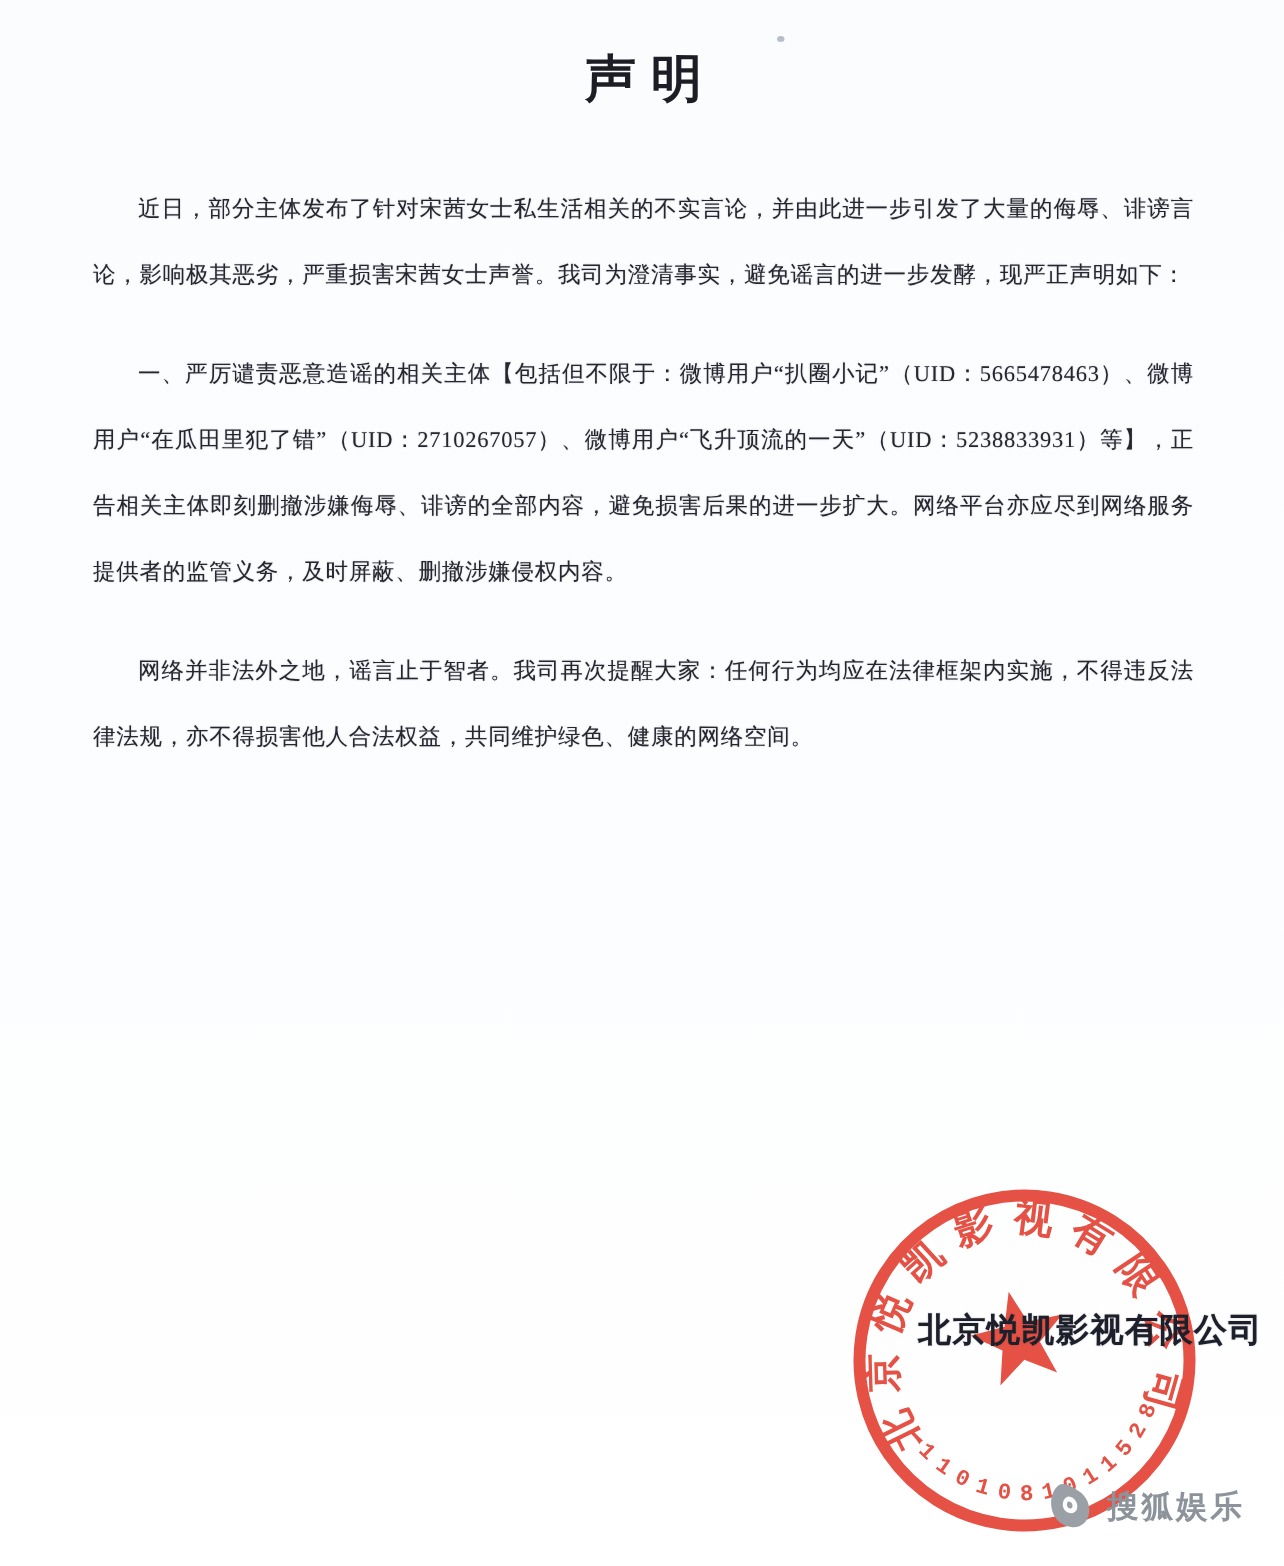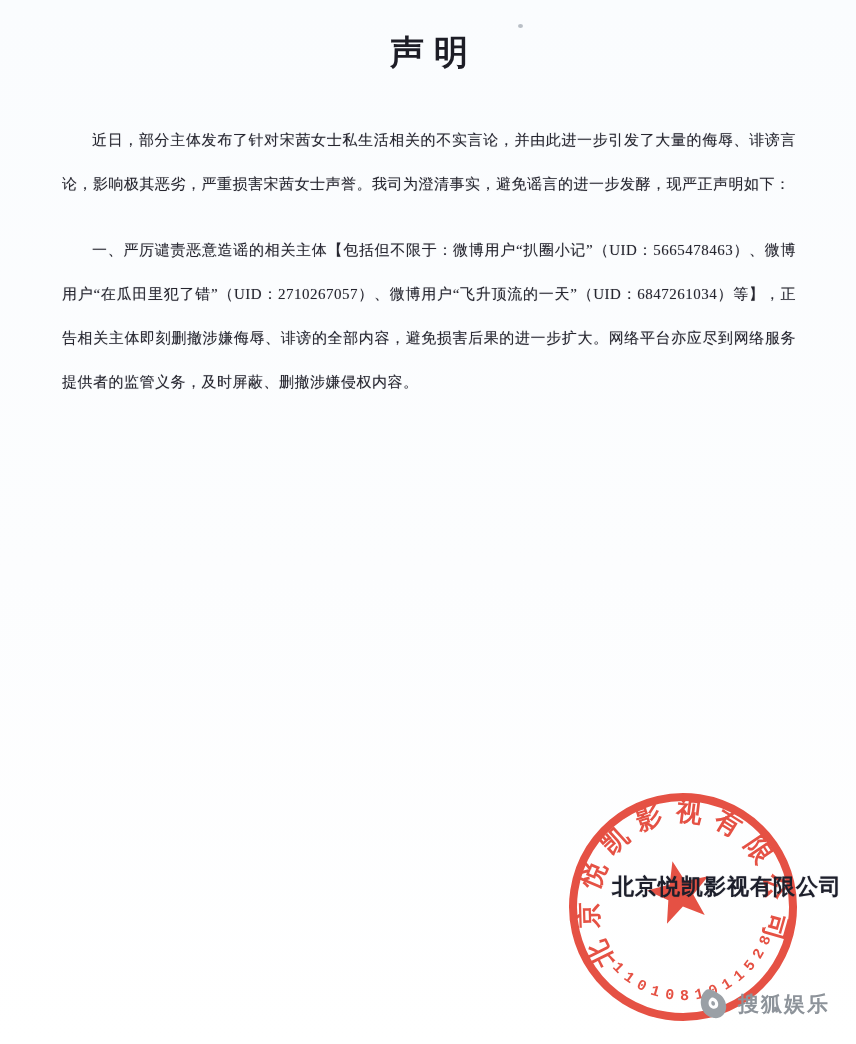--- a/index.html
+++ b/index.html
@@ -67,21 +67,22 @@
 </head>
 <body>
 
 <div class="page">
 
   <div class="speck"></div>
 
   <div class="content">
     <h1 class="doc-title">声明</h1>
     <p class="para">近日，部分主体发布了针对宋茜女士私生活相关的不实言论，并由此进一步引发了大量的侮辱、诽谤言论，影响极其恶劣，严重损害宋茜女士声誉。我司为澄清事实，避免谣言的进一步发酵，现严正声明如下：</p>
-    <p class="para">一、严厉谴责恶意造谣的相关主体【包括但不限于：微博用户“扒圈小记”（UID：5665478463）、微博用户“在瓜田里犯了错”（UID：2710267057）、微博用户“飞升顶流的一天”（UID：6847261034）等】，正告相关主体即刻删撤涉嫌侮辱、诽谤的全部内容，避免损害后果的进一步扩大。网络平台亦应尽到网络服务提供者的监管义务，及时屏蔽、删撤涉嫌侵权内容。</p>
+    <p class="para">一、严厉谴责恶意造谣的相关主体【包括但不限于：微博用户“扒圈小记”（UID：5665478463）、微博用户“在瓜田里犯了错”（UID：2710267057）、微博用户“飞升顶流的一天”（UID：5238833931）等】，正告相关主体即刻删撤涉嫌侮辱、诽谤的全部内容，避免损害后果的进一步扩大。网络平台亦应尽到网络服务提供者的监管义务，及时屏蔽、删撤涉嫌侵权内容。</p>
+    <p class="para">网络并非法外之地，谣言止于智者。我司再次提醒大家：任何行为均应在法律框架内实施，不得违反法律法规，亦不得损害他人合法权益，共同维护绿色、健康的网络空间。</p>
   </div>
 
   <div class="sig-company">北京悦凯影视有限公司</div>
 
   <svg class="seal" viewBox="0 0 240 240" xmlns="http://www.w3.org/2000/svg" aria-hidden="true">
     <circle cx="120" cy="120" r="110" fill="none" stroke="#e23a2b" stroke-width="8"></circle>
     <polygon fill="#e23a2b" points="120,73 127.9,95.1 151.4,95.8 132.8,110.2 139.4,132.7 120,119.5 100.6,132.7 107.2,110.2 88.6,95.8 112.1,95.1"></polygon>
     <defs>
       <path id="sealTopArc" d="M 49.6 169.3 A 86 86 0 1 1 190.4 169.3" fill="none"></path>
       <path id="sealBottomArc" d="M 32.6 151.8 A 93 93 0 0 0 207.4 151.8" fill="none"></path>

